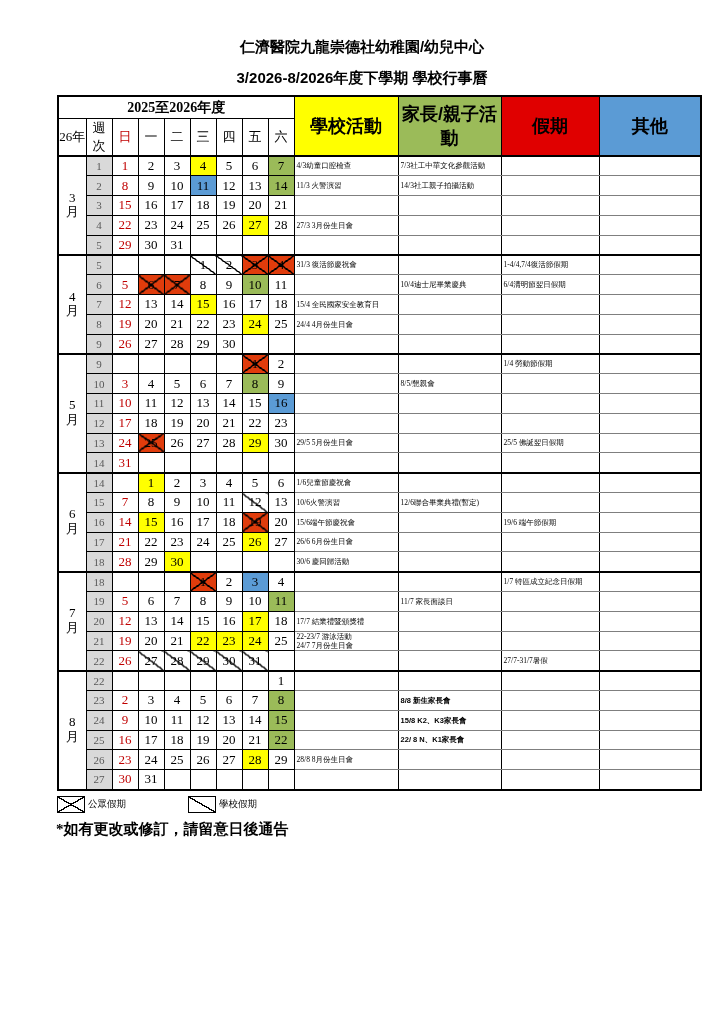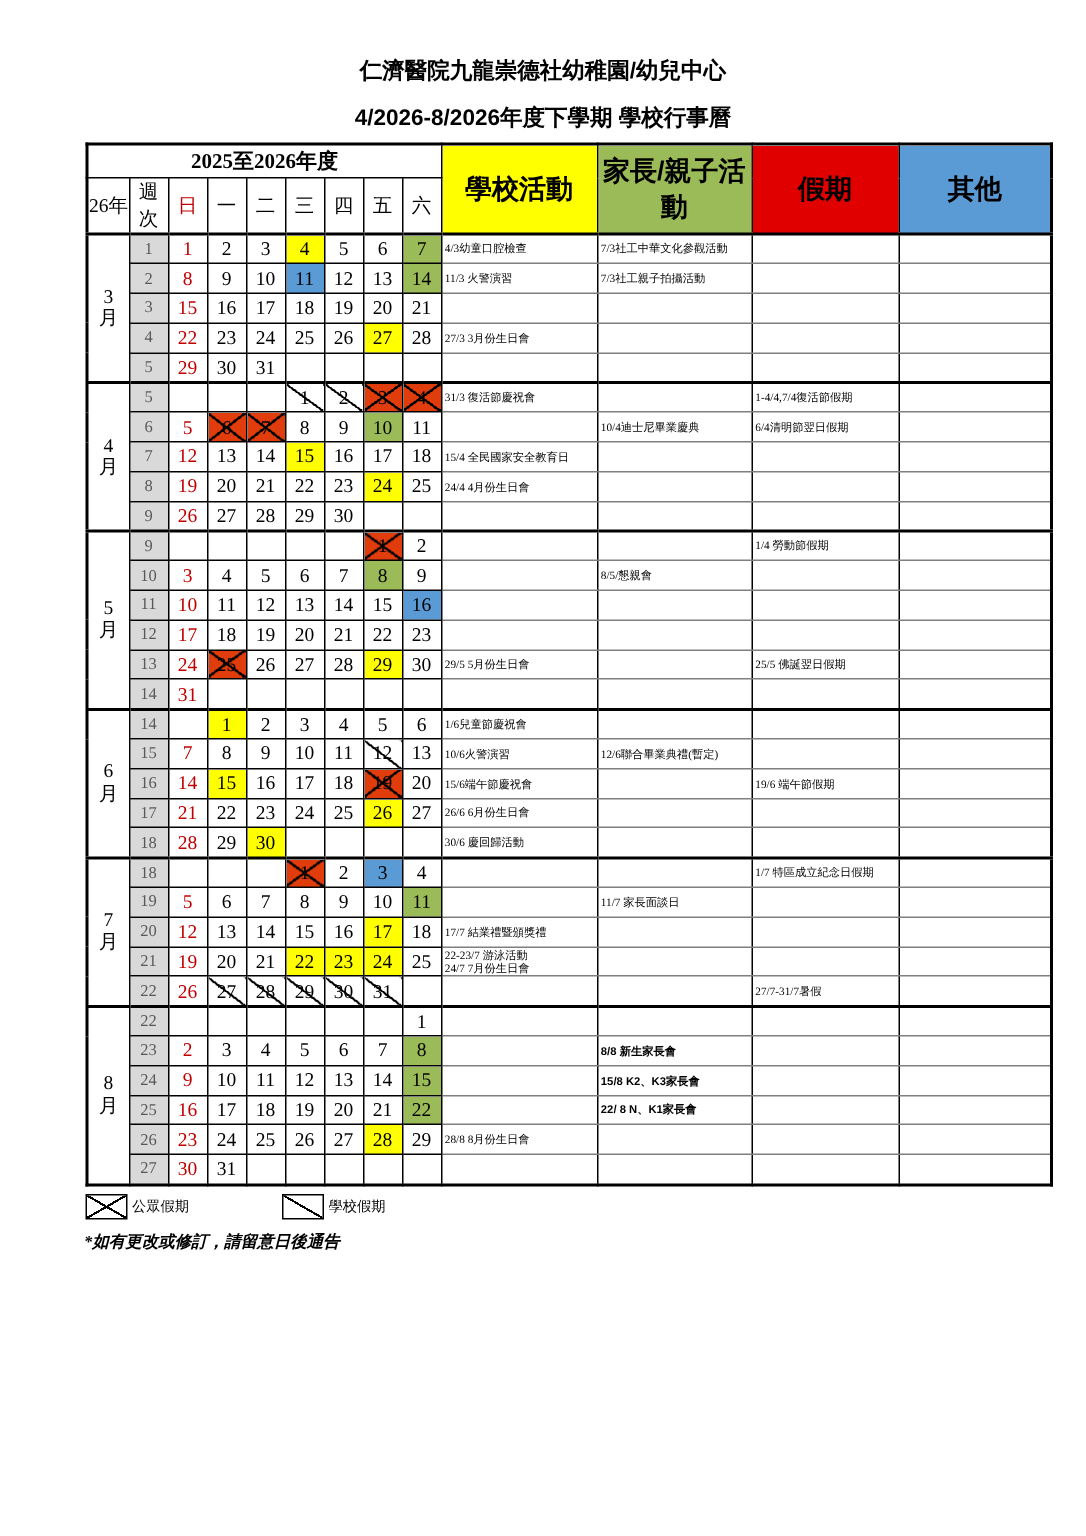--- a/index.html
+++ b/index.html
@@ -41,28 +41,28 @@
   tr.month-start td{border-top:2px solid #000;}
   .legend-row{margin:5px 0 0 57px;display:flex;align-items:center;}
   .lg-box{width:26px;height:15px;border:1px solid #000;display:inline-block;background:#fff;}
   .lg-box.ph-box{background-image:
       linear-gradient(to top right,transparent calc(50% - 0.7px),#000 calc(50% - 0.7px),#000 calc(50% + 0.7px),transparent calc(50% + 0.7px)),
       linear-gradient(to bottom right,transparent calc(50% - 0.7px),#000 calc(50% - 0.7px),#000 calc(50% + 0.7px),transparent calc(50% + 0.7px));}
   .lg-box.sh-box{background-image:
       linear-gradient(to top right,transparent calc(50% - 0.7px),#000 calc(50% - 0.7px),#000 calc(50% + 0.7px),transparent calc(50% + 0.7px));}
   .lg-label{font-size:9.5px;margin-left:3px;}
   .lg-box.sh-box{margin-left:62px;}
-  .footnote{margin:7px 0 0 56px;font-size:11px;font-weight:bold;font-style:italic;}
+  .footnote{margin:7px 0 0 56px;font-size:15px;font-weight:bold;}
 </style>
 </head>
 <body>
 
 <div class="page">
   <div class="title">仁濟醫院九龍崇德社幼稚園/幼兒中心</div>
-  <div class="subtitle">4/2026-8/2026年度下學期 學校行事曆</div>
+  <div class="subtitle">3/2026-8/2026年度下學期 學校行事曆</div>
 
   <table class="cal">
     <colgroup>
       <col style="width:28px">
         <col style="width:26px">
       <col style="width:26px">
         <col style="width:26px">
         <col style="width:26px">
         <col style="width:26px">
         <col style="width:26px">
@@ -115,21 +115,21 @@
         <tr>
           <td class="wk">2</td>
           <td class="day sun">8</td>
           <td class="day">9</td>
           <td class="day">10</td>
           <td class="day hl-b">11</td>
           <td class="day">12</td>
           <td class="day">13</td>
           <td class="day hl-g">14</td>
           <td class="ev ev-school">11/3 火警演習</td>
-          <td class="ev ev-parent">7/3社工親子拍攝活動</td>
+          <td class="ev ev-parent">14/3社工親子拍攝活動</td>
           <td class="ev ev-holiday"></td>
           <td class="ev ev-other"></td>
         </tr>
         <tr>
           <td class="wk">3</td>
           <td class="day sun">15</td>
           <td class="day">16</td>
           <td class="day">17</td>
           <td class="day">18</td>
           <td class="day">19</td>

